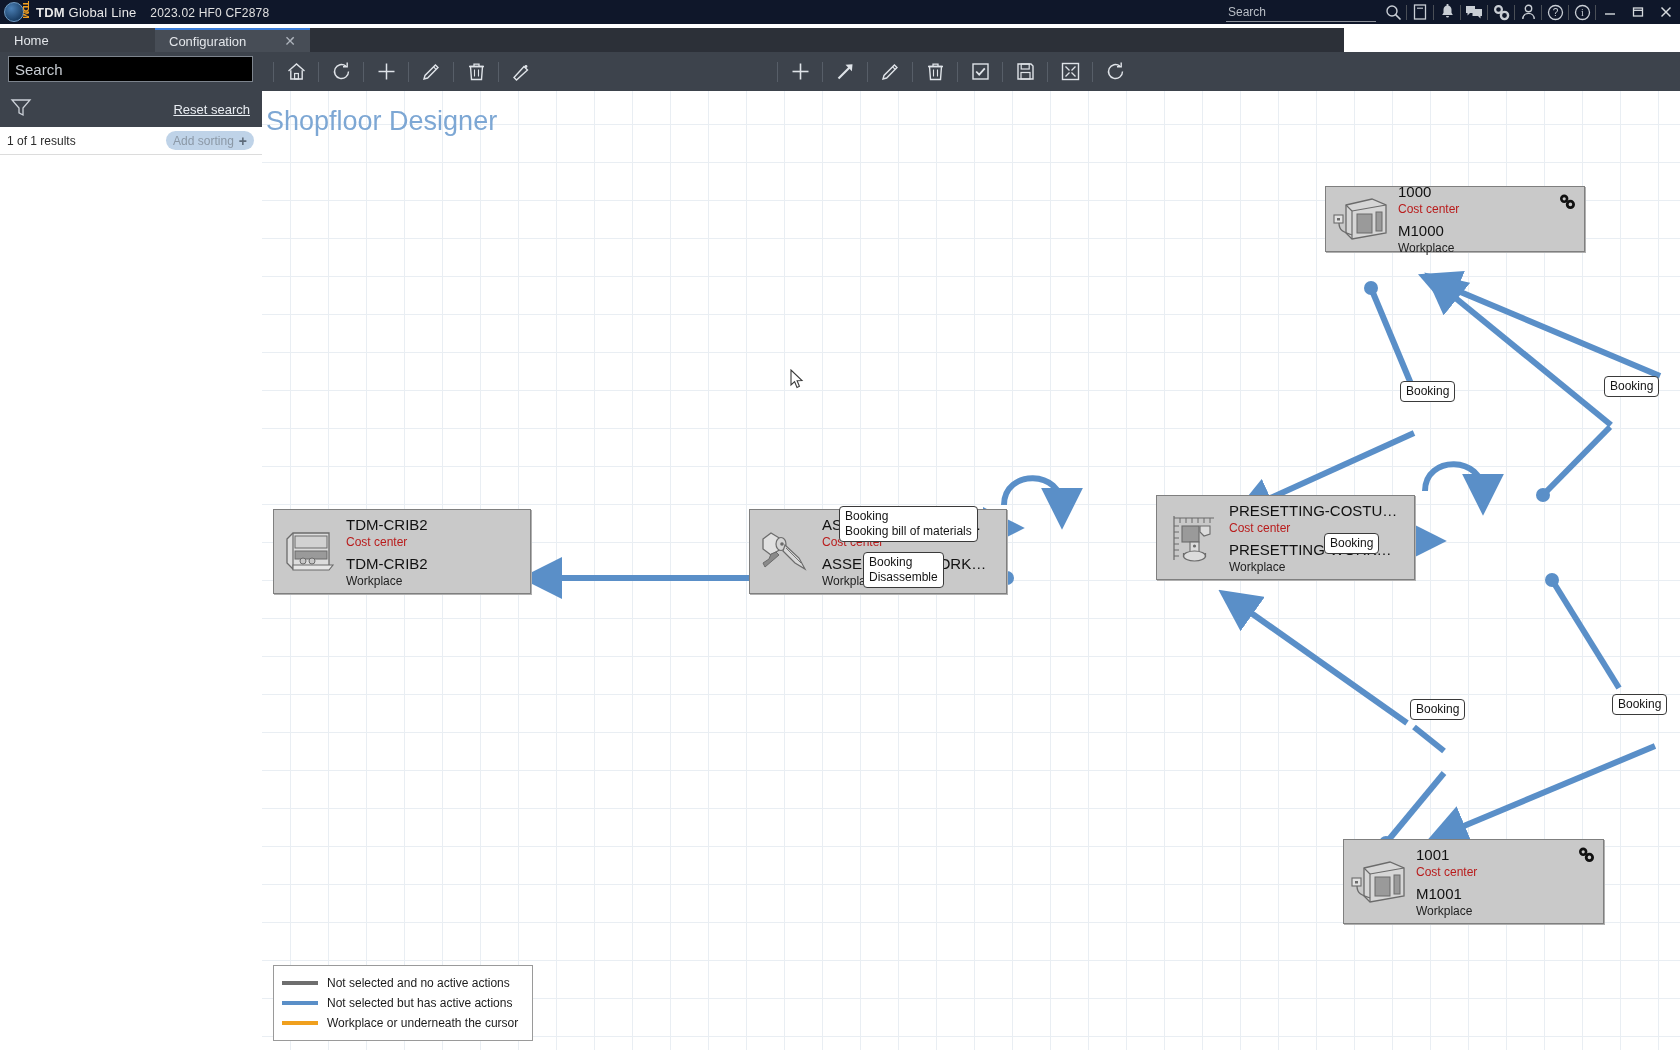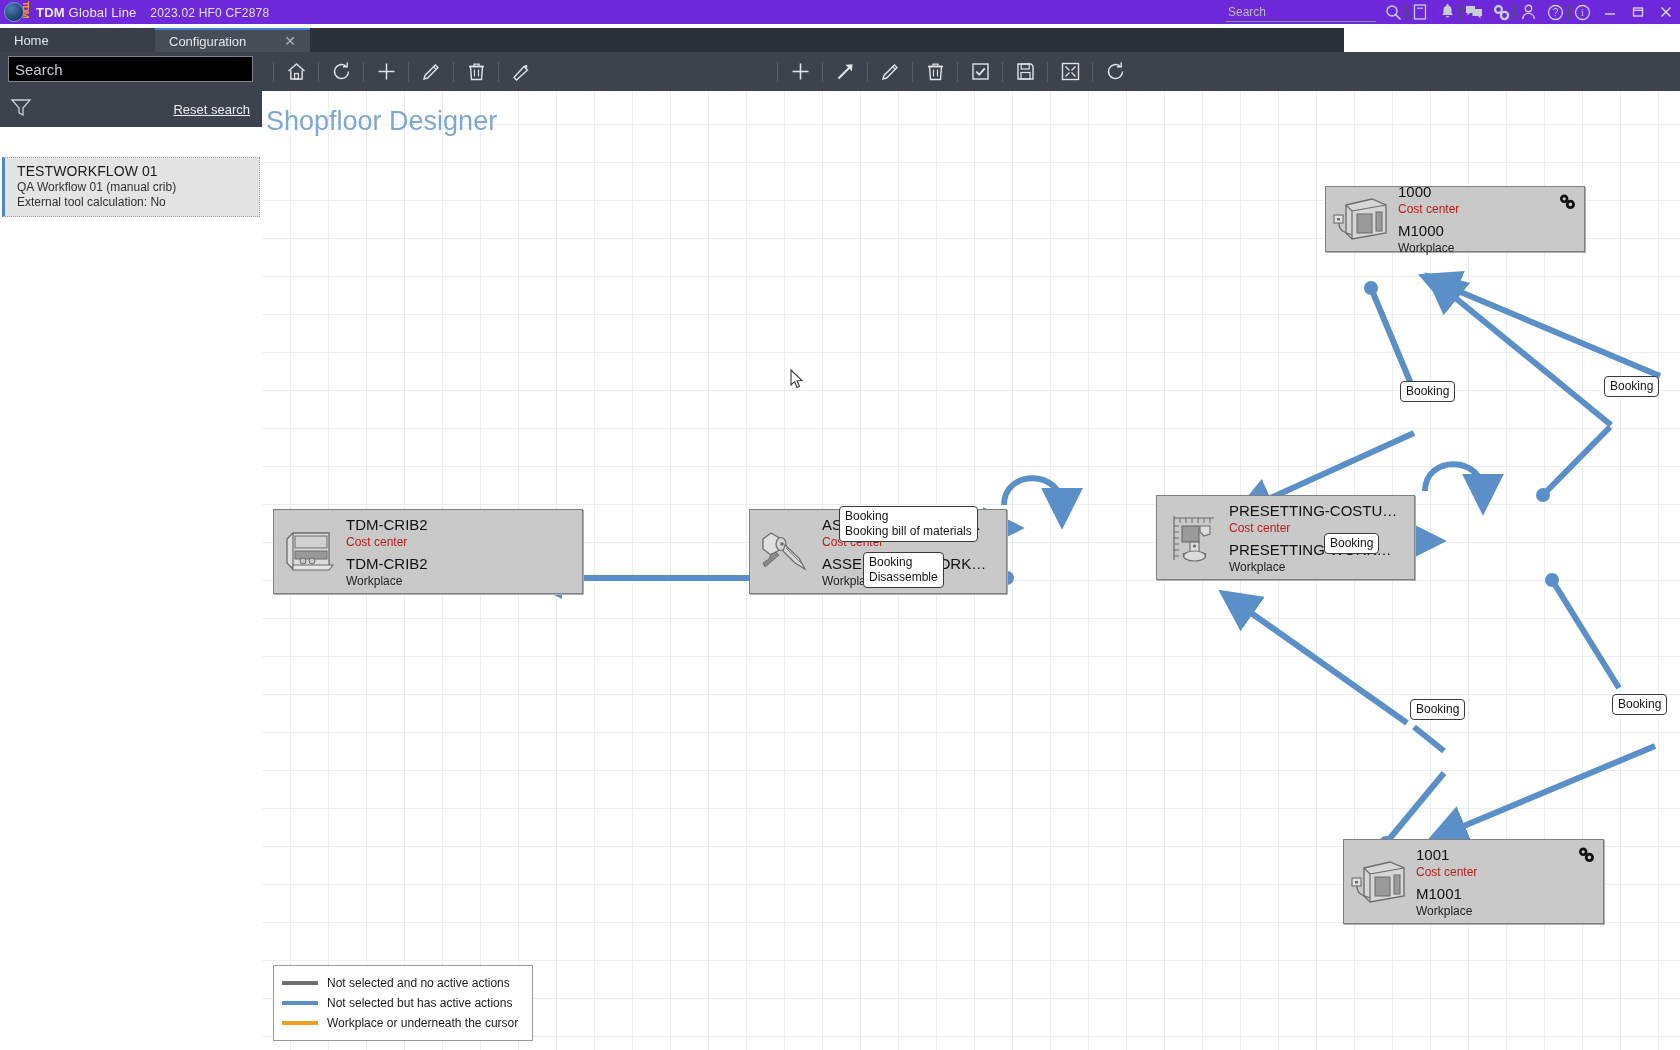--- a/index.html
+++ b/index.html
@@ -6,21 +6,21 @@
   html, body {
     width: 1680px; height: 1050px;
     overflow: hidden;
     font-family: "Liberation Sans", sans-serif;
     background: #ffffff;
   }
 
   
   .titlebar {
     position: absolute; left: 0; top: 0; width: 1680px; height: 24px;
-    background: #6d28d9;
+    background: #0f172a;
     display: flex; align-items: center;
     color: #e8e8e8;
   }
   .tb-logo {
     width: 26px; height: 24px; margin-left: 4px; margin-right: 6px;
     position: relative; flex: none;
   }
   .tb-logo .globe {
     position: absolute; left: 0; top: 2px; width: 20px; height: 20px;
     border-radius: 50%;
@@ -409,28 +409,28 @@
 <div class="leftpanel">
   <div class="filterrow">
     <span class="funnel">
       <svg width="22" height="20" viewBox="0 0 22 20">
           <path d="M2 3h18l-7 8v7l-4-2.2V11z" fill="none" stroke="currentColor" stroke-width="1.3"></path>
         </svg>
     </span>
     <span class="resetlink">Reset search</span>
   </div>
 
-
-  <div class="resultlist">
-    <div class="result-item">
-      <div class="ri-title">TESTWORKFLOW 01</div>
-      <div class="ri-sub">QA Workflow 01 (manual crib)</div>
-      <div class="ri-sub">External tool calculation: No</div>
-    </div>
-  </div>
+  <div class="resultbar">
+    <span class="resultcount">1 of 1 results</span>
+    <span class="addsort">
+      <span>Add sorting</span>
+      <span class="plus">+</span>
+    </span>
+  </div>
+
 </div>
 
 <div class="canvas">
   <div class="canvas-title">Shopfloor Designer</div>
 
   <svg class="edges">
     <defs>
       <marker id="ah" markerWidth="7" markerHeight="7" refX="3.2" refY="3.5" orient="auto">
         <path d="M0,0 L7,3.5 L0,7 Z" fill="#5a8fc8"></path>
       </marker>
@@ -496,21 +496,21 @@
       <div class="n2s">Workplace</div>
     </div>
     <span class="gears">
       <svg width="17" height="16" viewBox="0 0 17 16">
           <circle cx="5.2" cy="4.8" r="2.9" fill="none" stroke="#111" stroke-width="2.6"></circle>
           <circle cx="11.4" cy="10.4" r="3.2" fill="none" stroke="#111" stroke-width="2.8"></circle>
         </svg>
     </span>
   </div>
 
-  <div class="node" style="left:11px; top:418px; width:310px; height:85px;">
+  <div class="node" style="left:11px; top:418px; width:258px; height:85px;">
     <div class="nicon">
       <svg width="62" height="54" viewBox="0 0 62 54">
         <path d="M8 14 L14 8 L50 8 L50 44 L14 44 L8 38 Z" fill="#dcdcdc" stroke="#6b6b6b" stroke-width="1.3"></path>
         <path d="M14 8 L14 44" fill="none" stroke="#6b6b6b" stroke-width="1.2"></path>
         <rect x="16" y="11" width="32" height="12" fill="#d2d2d2" stroke="#6b6b6b" stroke-width="1"></rect>
         <rect x="16" y="26" width="32" height="8" fill="#9a9a9a" stroke="#6b6b6b" stroke-width="1"></rect>
         <circle cx="24" cy="36" r="3" fill="#c8c8c8" stroke="#6b6b6b" stroke-width="1"></circle>
         <circle cx="33" cy="36" r="3" fill="#c8c8c8" stroke="#6b6b6b" stroke-width="1"></circle>
         <path d="M14 40 L54 40 L50 45 L14 45 Z" fill="#e6e6e6" stroke="#6b6b6b" stroke-width="1.1"></path>
       </svg>

